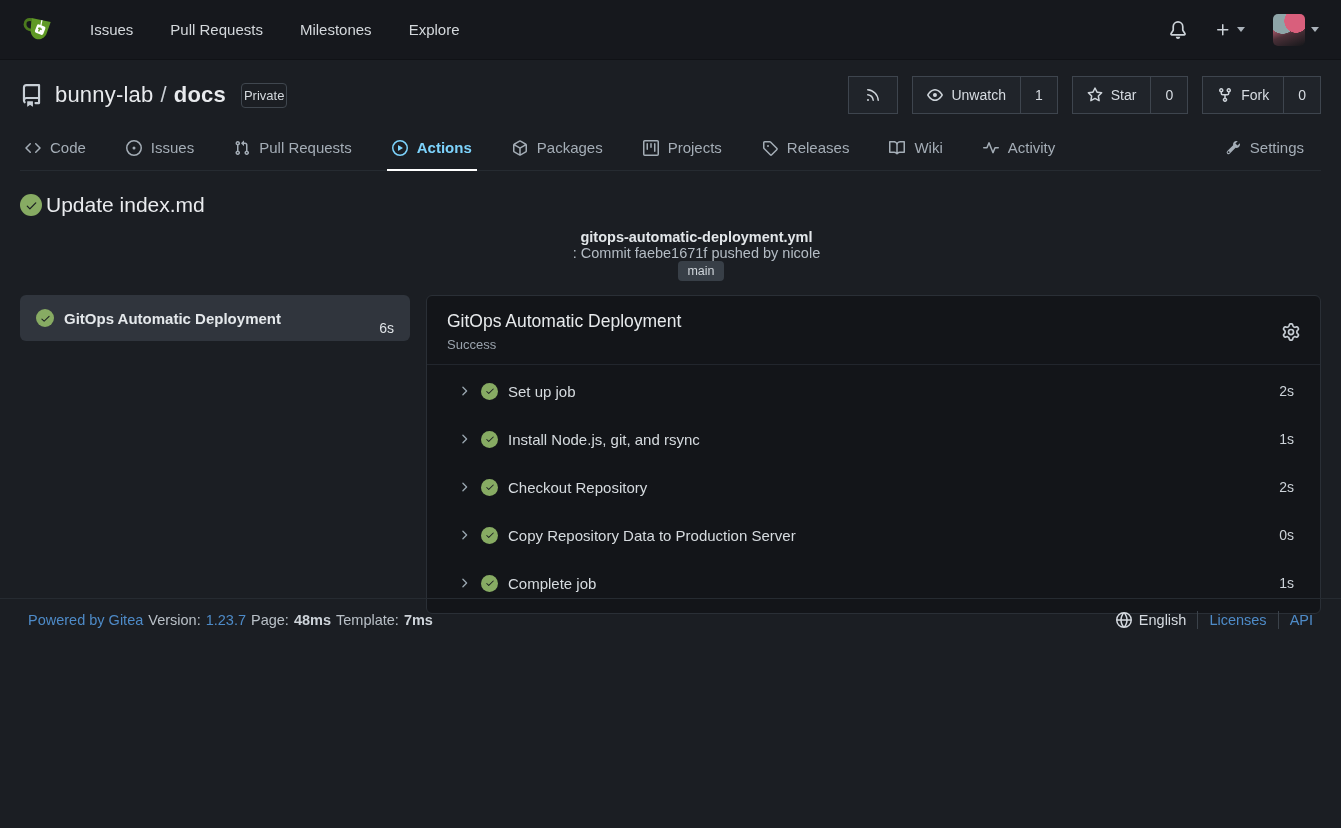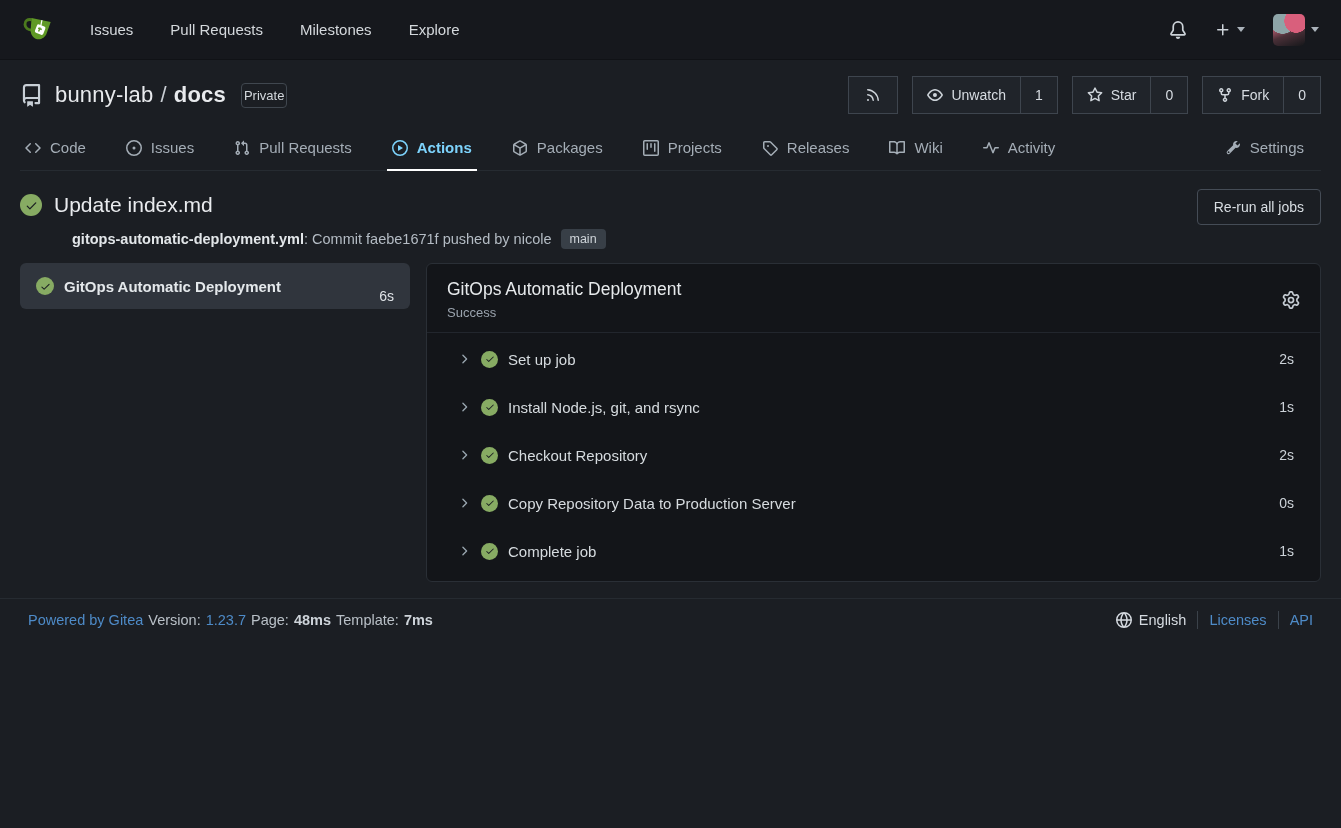--- a/index.html
+++ b/index.html
@@ -56,23 +56,23 @@
   .tab{display:flex;align-items:center;gap:9px;padding:0 5px;margin-right:30px;font-size:15px;color:var(--tab);position:relative;}
   .tab svg{flex-shrink:0;}
   .tab.active{color:#7dd3fc;font-weight:700;}
   .tab.active::after{content:"";position:absolute;left:0;right:0;bottom:-1px;height:2px;background:#ffffff;}
   .tab.right{margin-left:auto;margin-right:12px;}
 
   
   .content{flex:1;padding:16px 20px 0 20px;display:flex;flex-direction:column;min-height:0;}
   .run-header{display:flex;align-items:flex-start;}
   .run-head-left{flex:1;min-width:0;}
-  .run-title-line{display:flex;align-items:center;gap:12px;height:36px;}
+  .run-title-line{display:flex;align-items:center;gap:4px;height:36px;}
   .run-title{font-size:21px;font-weight:400;color:#e9ebee;}
-  .run-sub{margin:6px 0 0 52px;font-size:14.5px;color:#b4bcc4;display:flex;align-items:center;}
+  .run-sub{margin:6px 0 0 52px;font-size:14.5px;color:#b4bcc4;display:flex;align-items:center;flex-direction:column;}
   .run-sub .wf-file{font-weight:700;color:#e2e6e9;}
   .branch-badge{margin-left:9px;background:var(--bg-badge);color:#ced4d9;border-radius:4px;padding:3px 9px;font-size:12.5px;}
   .rerun-btn{border:1px solid #454c56;background:transparent;color:#d9dee3;border-radius:4px;font-size:14px;font-family:inherit;padding:9px 16px;margin-top:2px;}
 
   
   .run-body{display:flex;gap:16px;margin-top:14px;align-items:flex-start;}
   .jobs-list{width:390px;flex-shrink:0;}
   .job-item{display:flex;align-items:center;gap:10px;height:46px;padding:0 16px;border-radius:6px;background:var(--bg-selected);}
   .job-item .job-name{font-size:15px;font-weight:700;color:#e4e8eb;flex:1;}
   .job-item .job-duration{font-size:14px;font-weight:400;color:#dfe3e7;margin-top:19px;}
@@ -269,21 +269,20 @@
               </svg>
           </span>
           <h1 class="run-title">Update index.md</h1>
         </div>
         <div class="run-sub">
           <span class="wf-file clickable">gitops-automatic-deployment.yml</span>
             <span>: Commit faebe1671f pushed by nicole</span>
           <span class="branch-badge clickable">main</span>
         </div>
       </div>
-      <button class="rerun-btn clickable">Re-run all jobs</button>
     </div>
 
     <div class="run-body">
       <aside class="jobs-list">
         <div class="job-item clickable">
           <span class="check-circle check-md">
             <svg width="11" height="11" viewBox="0 0 16 16">
                 <path d="M13.78 4.22a.75.75 0 0 1 0 1.06l-7.25 7.25a.75.75 0 0 1-1.06 0L2.22 9.28a.751.751 0 0 1 .018-1.042.751.751 0 0 1 1.042-.018L6 10.94l6.72-6.72a.75.75 0 0 1 1.06 0Z" fill="#1a1e22"></path>
               </svg>
           </span>

